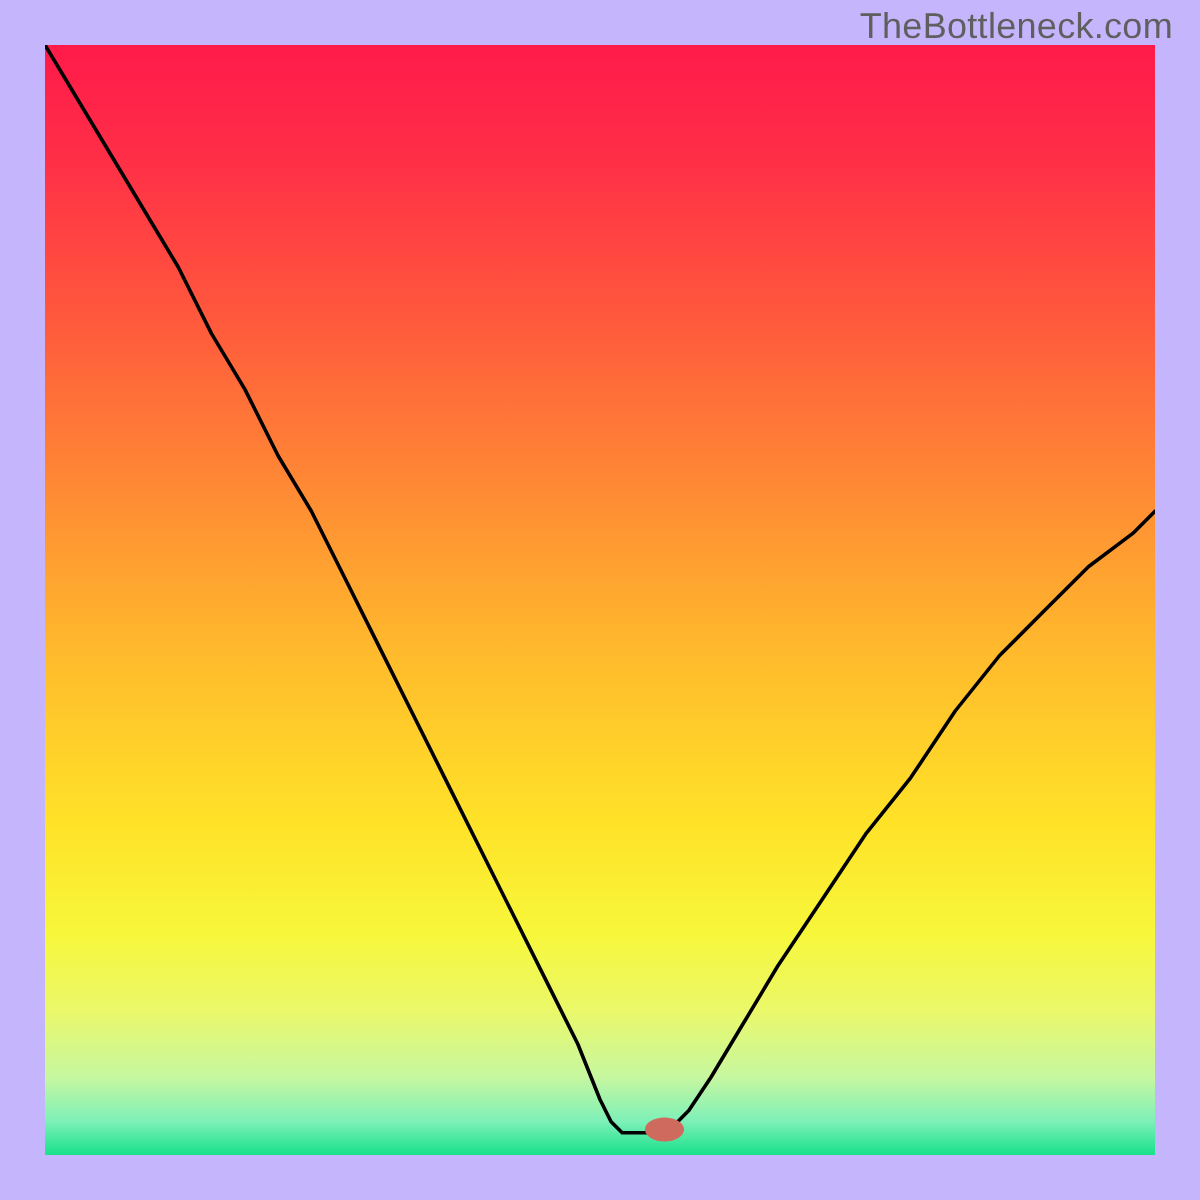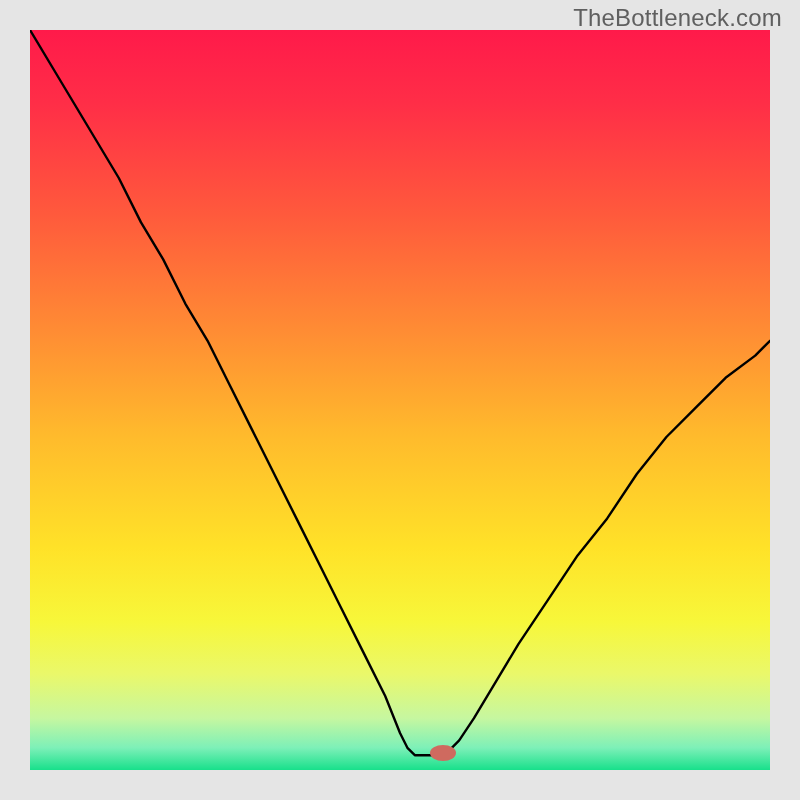--- a/index.html
+++ b/index.html
@@ -8,21 +8,21 @@
     width: 800px;
     height: 800px;
     background: #000;
     font-family: Arial, Helvetica, sans-serif;
     overflow: hidden;
   }
   .frame {
     position: relative;
     width: 800px;
     height: 800px;
-    background: #e5e5e5;
+    background: #c4b5fd;
   }
   .watermark {
     position: absolute;
     top: 4px;
     right: 18px;
     color: #5f5f5f;
     font-size: 24px;
     font-weight: 500;
     letter-spacing: 0.2px;
     user-select: none;

